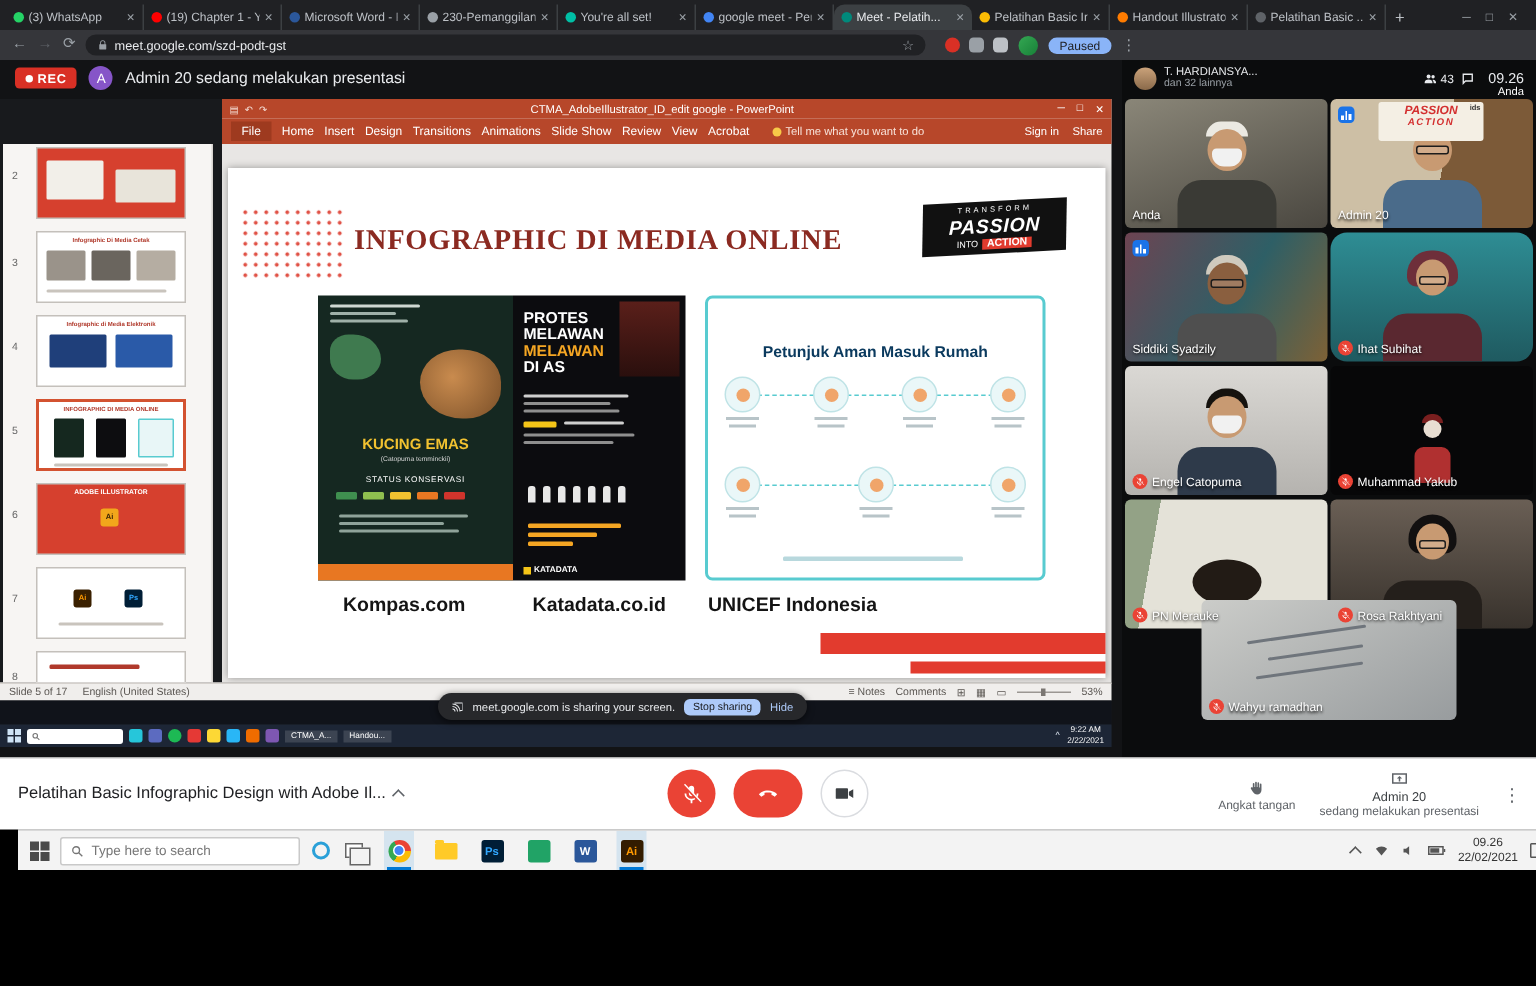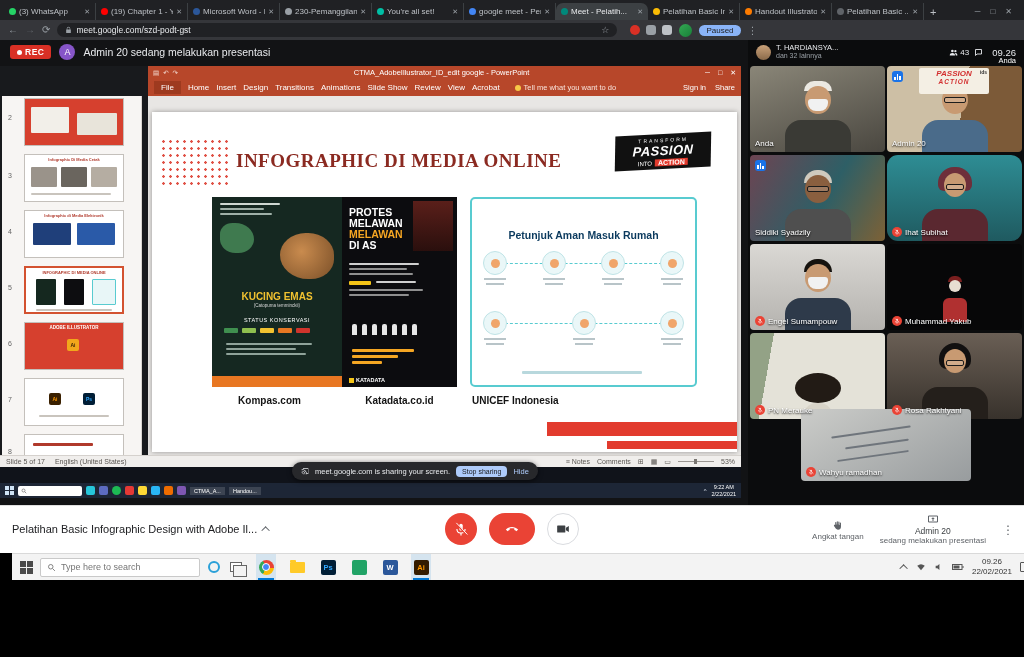--- a/index.html
+++ b/index.html
@@ -85,21 +85,21 @@
   .u-brandrow{position:absolute;top:6px;left:0;width:100%;text-align:center;}
   .u-brand{color:#1cabe2;font-weight:bold;font-size:11px;letter-spacing:.5px;}
   .u-tag{color:#1cabe2;font-size:4.5px;display:block;}
   .u-title{position:absolute;top:30px;width:100%;text-align:center;color:#0b3a5e;font-weight:bold;font-size:10.5px;}
   .u-row{position:absolute;left:10px;right:10px;display:flex;justify-content:space-between;}
   .u-row::before{content:"";position:absolute;left:8px;right:8px;top:12px;border-top:1px dashed #58cbd0;}
   .u-step{position:relative;width:26px;}
   .u-ic{width:24px;height:24px;border-radius:50%;background:#eaf7f8;border:1px solid #bfe3e6;margin:0 auto;position:relative;}
   .u-ic::after{content:"";position:absolute;left:7px;top:7px;width:9px;height:9px;border-radius:50%;background:#f0a56a;}
   .u-cap{height:2px;background:#b8c4c8;margin:3px 2px 0;}
-  .plabel{position:absolute;top:283px;font-weight:bold;font-size:10px;color:#141414;}
+  .plabel{position:absolute;top:283px;font-weight:bold;font-size:13px;color:#141414;}
   .rb1{position:absolute;left:395px;top:310px;width:190px;height:14px;background:#e23b2e;}
   .rb2{position:absolute;left:455px;top:329px;width:130px;height:8px;background:#e23b2e;}
 
   
   .thumbs{position:absolute;left:2px;top:30px;width:140px;height:359px;background:#f7f5f3;border-right:1px solid #d8d4d0;overflow:hidden;}
   .thm{position:absolute;left:22px;width:100px;height:48px;background:#fff;border:1px solid #c4c0bb;overflow:hidden;}
   .thm.sel{border:2px solid #d35230;}
   .tnum{position:absolute;left:6px;font-size:7px;color:#666;}
   .m-red{background:#d6402e;}
   .mb{position:absolute;border-radius:1px;}
@@ -692,21 +692,21 @@
         </div>
       <div class="tname">
         <span class="mute">
             <svg width="6" height="6" viewBox="0 0 24 24">
               <path fill="#fff" d="M12 15a3 3 0 0 0 3-3V6a3 3 0 0 0-6 0v6a3 3 0 0 0 3 3z"></path>
               <path fill="#fff" d="M18 12a6 6 0 0 1-12 0H4a8 8 0 0 0 7 7.9V23h2v-3.1A8 8 0 0 0 20 12h-2z"></path>
               <path stroke="#ea4335" stroke-width="3" d="M3 2l19 20"></path>
               <path stroke="#fff" stroke-width="1.6" d="M4 1.5l19 20"></path>
             </svg>
           </span>
-        <span>Engel Sumampouw</span>
+        <span>Engel Catopuma</span>
       </div>
     </div>
     <div class="tile v-yakub" style="left:139px;top:204px;width:135px;height:86px;">
       <div class="pgfx">
           <div class="pg-hair"></div>
           <div class="pg-head"></div>
           <div class="pg-body"></div>
         </div>
       <div class="tname">
         <span class="mute">
@@ -750,21 +750,21 @@
               <path fill="#fff" d="M12 15a3 3 0 0 0 3-3V6a3 3 0 0 0-6 0v6a3 3 0 0 0 3 3z"></path>
               <path fill="#fff" d="M18 12a6 6 0 0 1-12 0H4a8 8 0 0 0 7 7.9V23h2v-3.1A8 8 0 0 0 20 12h-2z"></path>
               <path stroke="#ea4335" stroke-width="3" d="M3 2l19 20"></path>
               <path stroke="#fff" stroke-width="1.6" d="M4 1.5l19 20"></path>
             </svg>
           </span>
         <span>Rosa Rakhtyani</span>
       </div>
     </div>
 
-    <div class="tile v-wahyu" style="left:53px;top:369px;width:170px;height:72px;text-align:center;">
+    <div class="tile v-wahyu" style="left:53px;top:360px;width:170px;height:80px;text-align:center;">
       <div class="scrib" style="left:30px;top:22px;width:80px;"></div>
       <div class="scrib" style="left:44px;top:34px;width:64px;"></div>
       <div class="scrib" style="left:36px;top:46px;width:72px;"></div>
       <div class="tname">
         <span class="mute">
             <svg width="6" height="6" viewBox="0 0 24 24">
               <path fill="#fff" d="M12 15a3 3 0 0 0 3-3V6a3 3 0 0 0-6 0v6a3 3 0 0 0 3 3z"></path>
               <path fill="#fff" d="M18 12a6 6 0 0 1-12 0H4a8 8 0 0 0 7 7.9V23h2v-3.1A8 8 0 0 0 20 12h-2z"></path>
               <path stroke="#ea4335" stroke-width="3" d="M3 2l19 20"></path>
               <path stroke="#fff" stroke-width="1.6" d="M4 1.5l19 20"></path>

